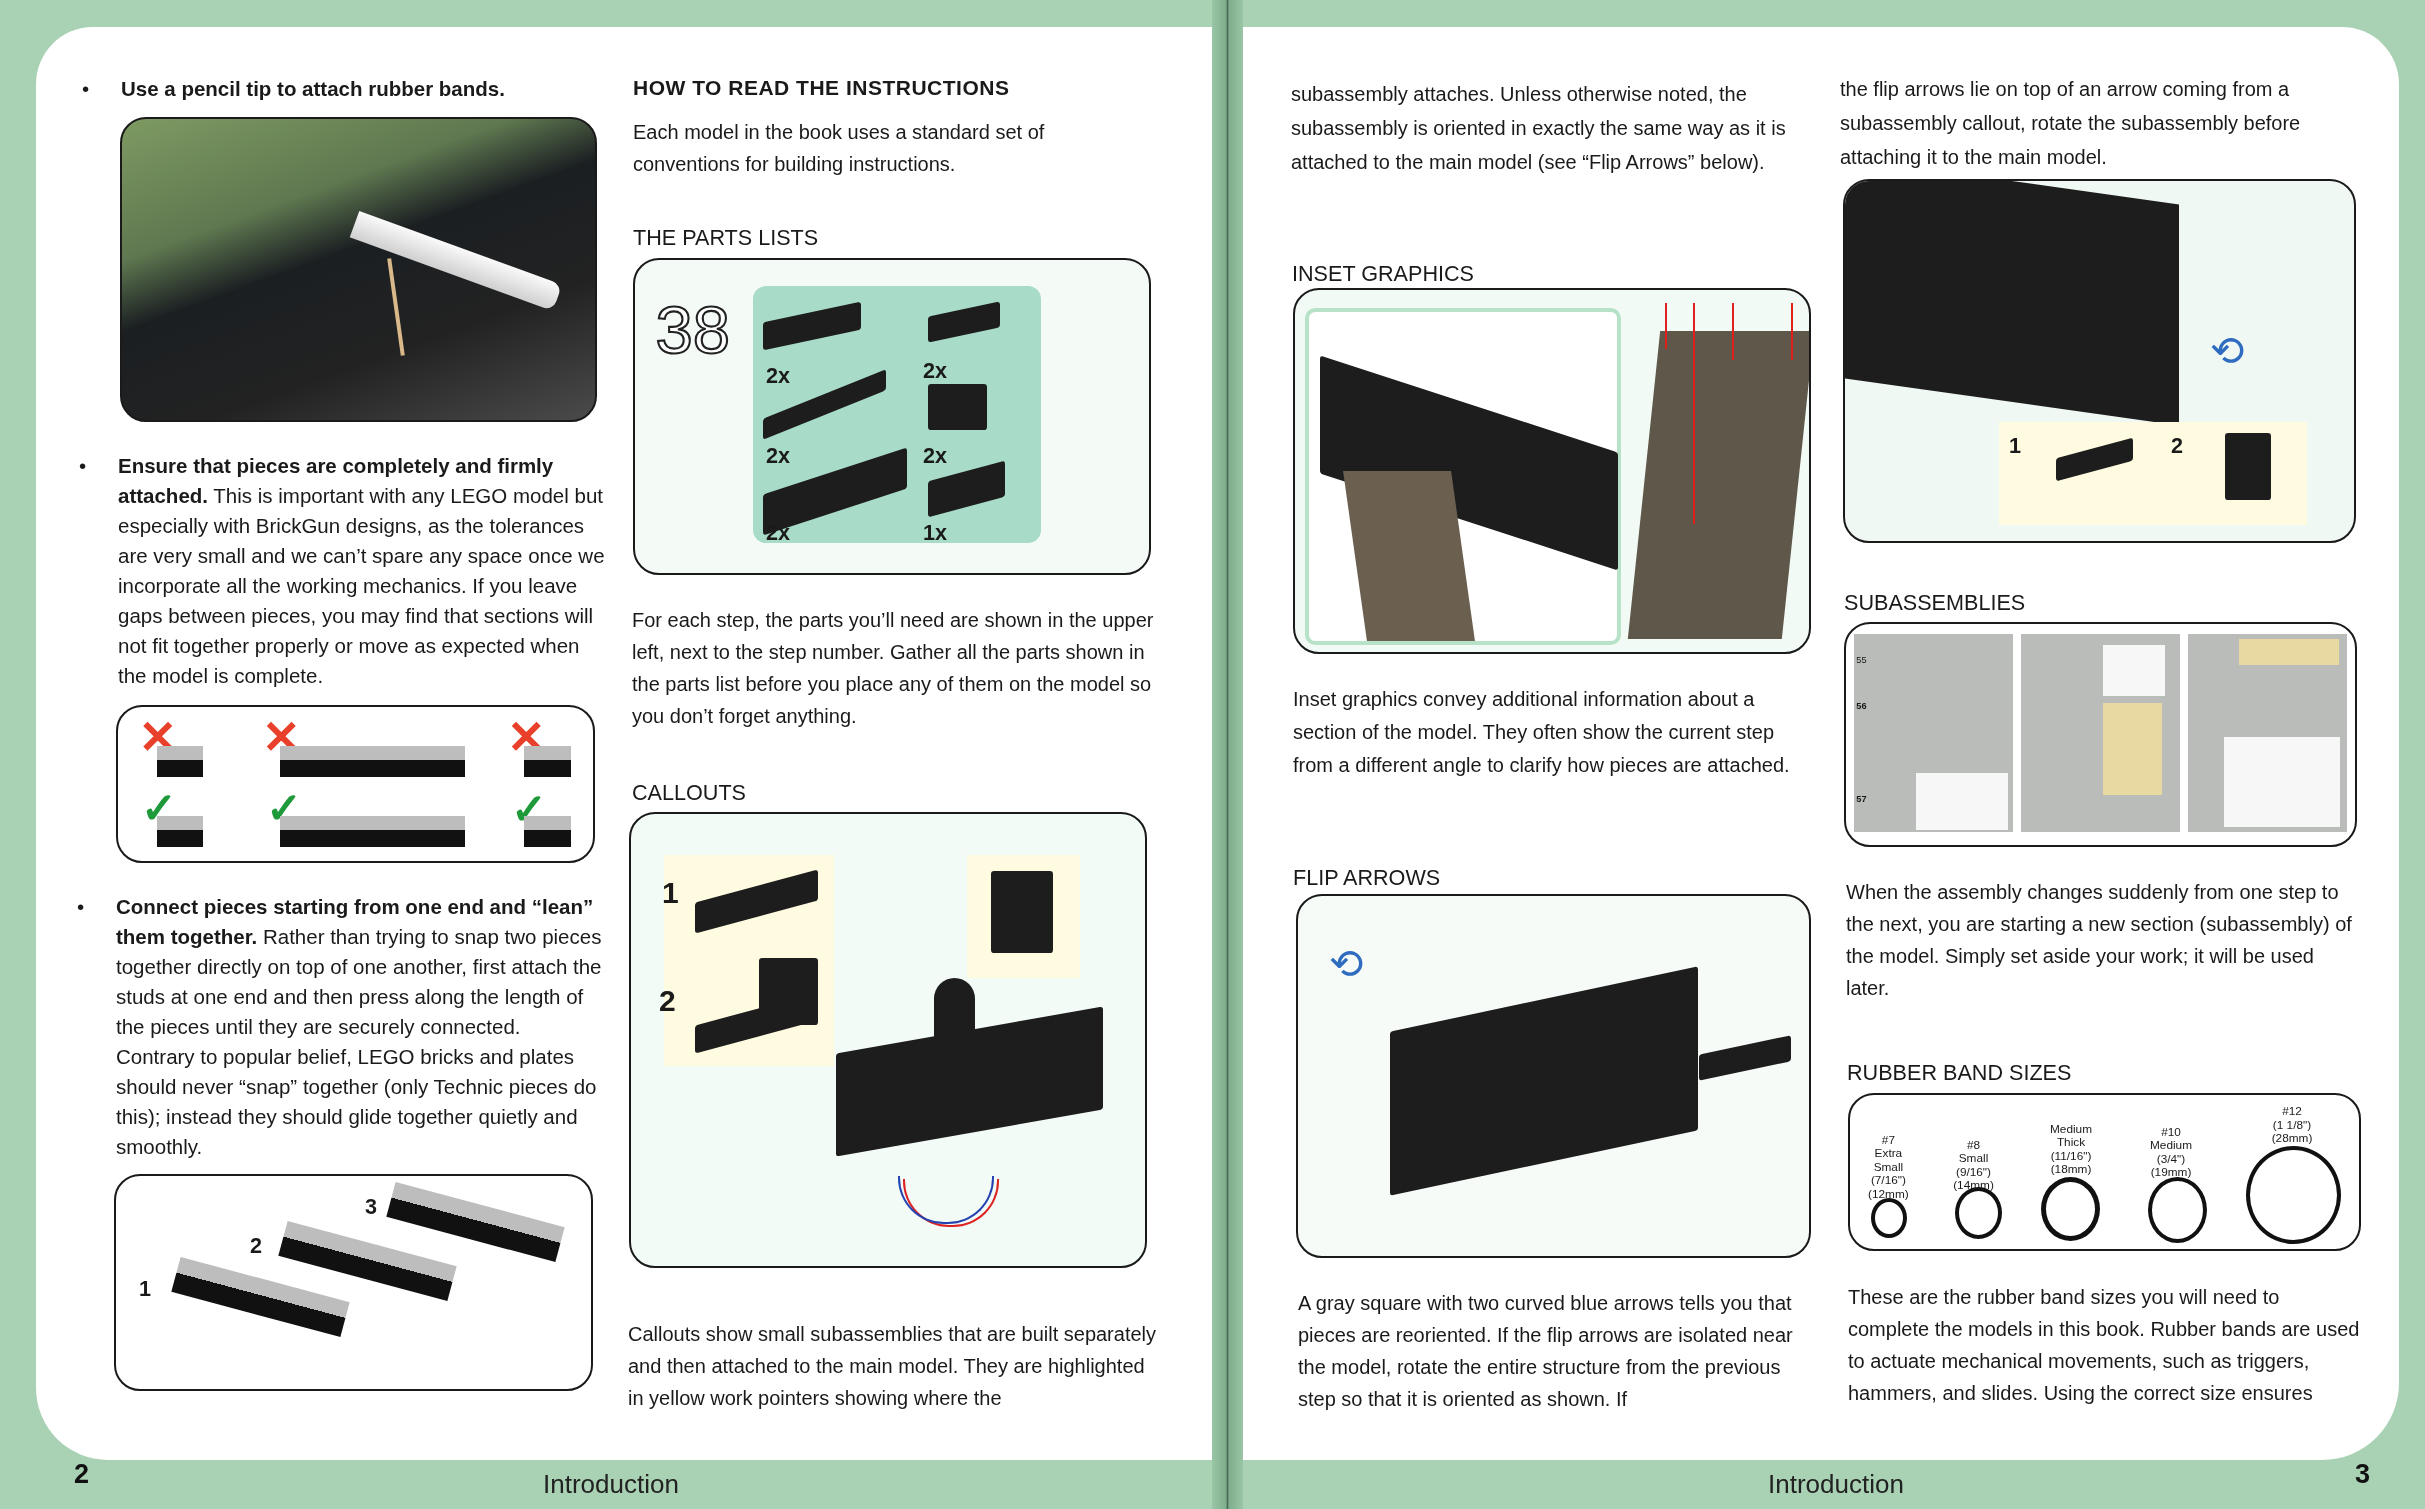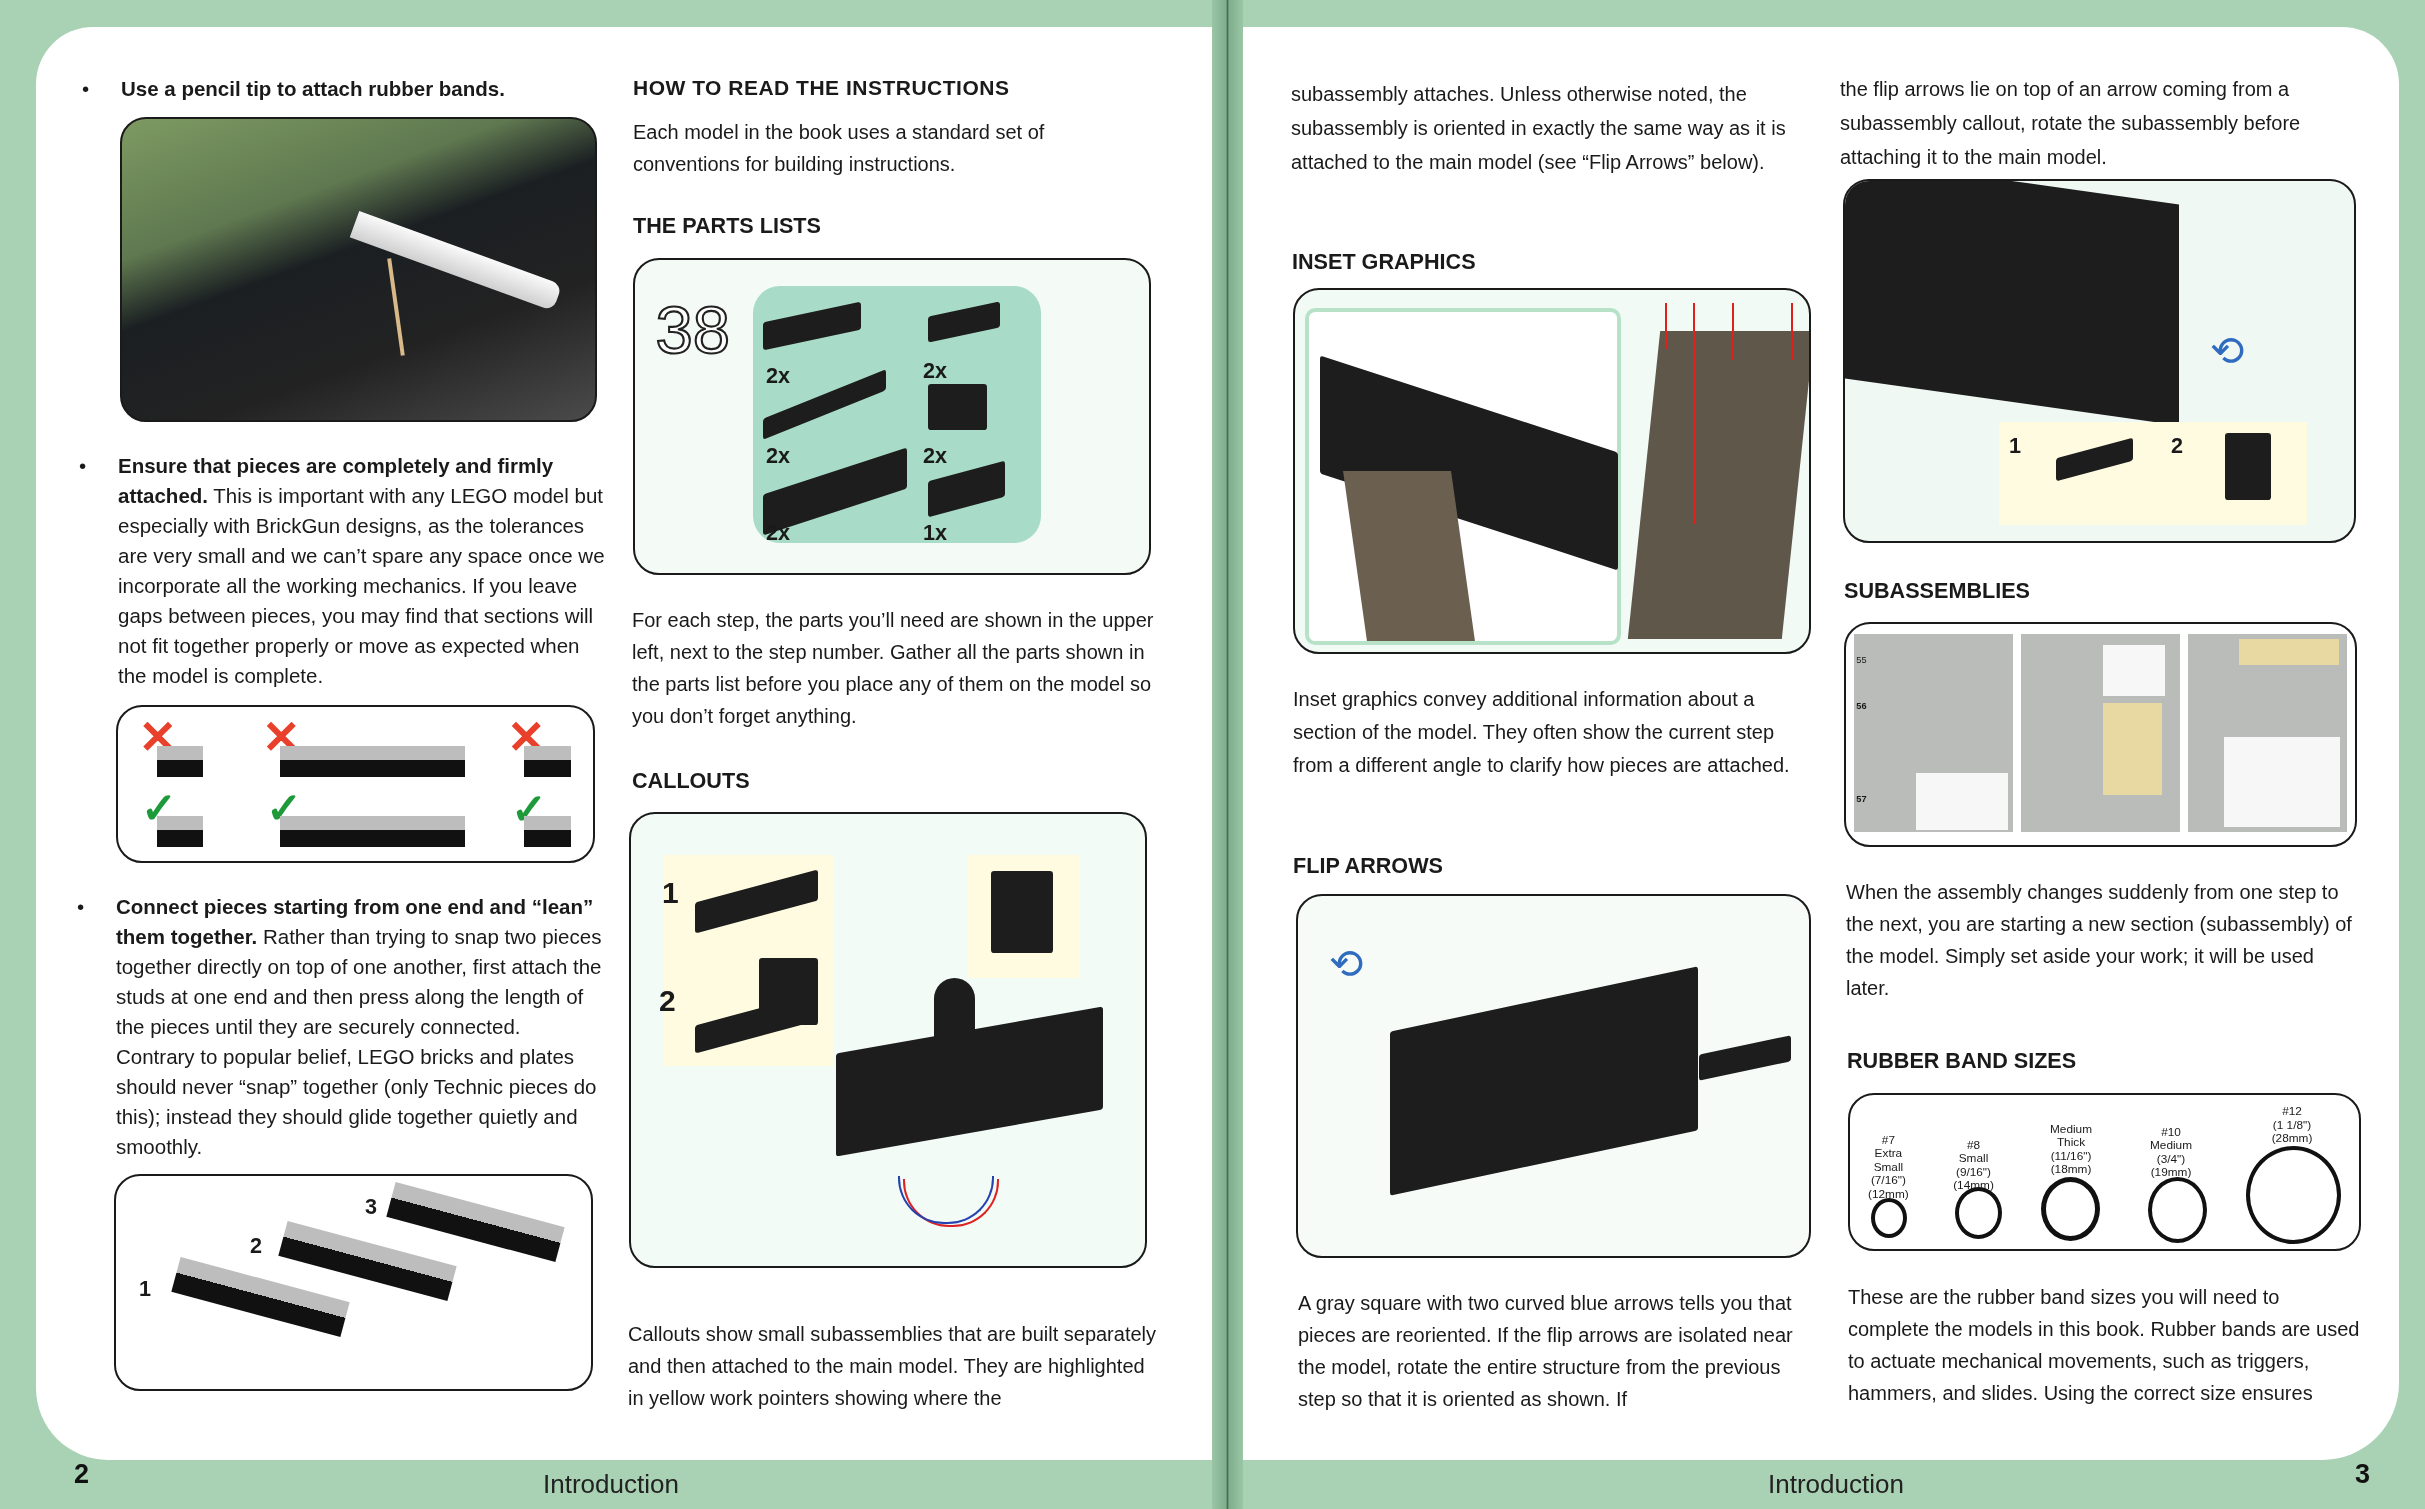--- a/index.html
+++ b/index.html
@@ -8,21 +8,21 @@
   .page-left{left:36px;top:27px;width:1181px;height:1433px;border-radius:57px 0 0 72px;}
   .page-right{left:1233px;top:27px;width:1166px;height:1433px;border-radius:0 57px 77px 0;}
   .spine{position:absolute;left:1212px;top:0;width:31px;height:1510px;background:linear-gradient(90deg,#9ac6a6,#7fae8c 45%,#4a6b55 50%,#7fae8c 55%,#9ac6a6);}
   .footer-text{position:absolute;font-size:26px;color:#222;}
   .pagenum{position:absolute;font-size:27px;font-weight:bold;color:#111;}
   .bullet{position:absolute;font-size:20.5px;line-height:30px;}
   .bullet .dot{position:absolute;left:-39px;top:0;font-size:20.5px;}
   .b{font-weight:bold;}
   .body{position:absolute;font-size:20px;line-height:32px;}
   .h1{position:absolute;font-size:21px;font-weight:900;letter-spacing:0.5px;}
-  .h2{position:absolute;font-size:21.6px;font-weight:bold;}
+  .h2{position:absolute;font-size:21.6px;font-weight:normal;margin-top:12px;}
   .box{position:absolute;border:2.6px solid #1a1a1a;border-radius:26px;background:#fff;overflow:hidden;}
   .photo{background:linear-gradient(160deg,#7e9a62 0%,#5f7850 30%,#1b1f22 45%,#222 70%,#4b4b4b 100%);}
   .brick{position:absolute;background:#1d1d1d;border-radius:3.1px;}
   .xmark{position:absolute;color:#e8402a;font-size:46px;font-weight:bold;}
   .check{position:absolute;color:#1e9a3a;font-size:43px;font-weight:bold;}
   .gplate{position:absolute;height:31px;background:linear-gradient(#bdbdbd 0 45%,#111 45% 100%);}
   .ring{position:absolute;border:4.1px solid #111;border-radius:50%;}
   .ring-label{position:absolute;font-size:11.8px;line-height:13.4px;text-align:center;}
   .qty{position:absolute;font-size:21.6px;font-weight:bold;}
 </style>
@@ -72,21 +72,21 @@
   <div class="gplate" style="left:57px;top:103px;width:175px;height:36px;transform:rotate(15deg);"></div>
   <div class="gplate" style="left:164px;top:67px;width:175px;height:36px;transform:rotate(15deg);"></div>
   <div class="gplate" style="left:272px;top:28px;width:175px;height:36px;transform:rotate(15deg);"></div>
 </div>
 
 <div class="h1" style="left:633px;top:76px;">HOW TO READ THE INSTRUCTIONS</div>
 <div class="body" style="left:633px;top:116px;width:514px;">Each model in the book uses a standard set of conventions for building instructions.</div>
 <div class="h2" style="left:633px;top:213px;">THE PARTS LISTS</div>
 <div class="box" style="left:633px;top:258px;width:514px;height:313px;background:#f4fbf6;">
   <div style="position:absolute;left:20.5px;top:31px;font-size:67px;color:#fff;-webkit-text-stroke:2.1px #222;font-weight:normal;">38</div>
-  <div style="position:absolute;left:118px;top:26px;width:288px;height:257px;background:#a8dcc8;border-radius:27px;">
+  <div style="position:absolute;left:118px;top:26px;width:288px;height:257px;background:#a8dcc8;border-radius:13px;">
     <div class="brick" style="left:10.3px;top:26px;width:98px;height:28px;transform:skewY(-12deg);"></div>
     <div class="brick" style="left:175px;top:23px;width:72px;height:26px;transform:skewY(-12deg);"></div>
     <div class="brick" style="left:10.3px;top:108px;width:123px;height:20.5px;transform:skewY(-22deg);"></div>
     <div class="brick" style="left:175px;top:98px;width:59px;height:46px;"></div>
     <div class="brick" style="left:10.3px;top:185px;width:144px;height:41px;transform:skewY(-18deg);"></div>
     <div class="brick" style="left:175px;top:185px;width:77px;height:36px;transform:skewY(-15deg);"></div>
     <span class="qty" style="left:13px;top:77px;">2x</span>
     <span class="qty" style="left:170px;top:72px;">2x</span>
     <span class="qty" style="left:13px;top:157px;">2x</span>
     <span class="qty" style="left:170px;top:157px;">2x</span>

